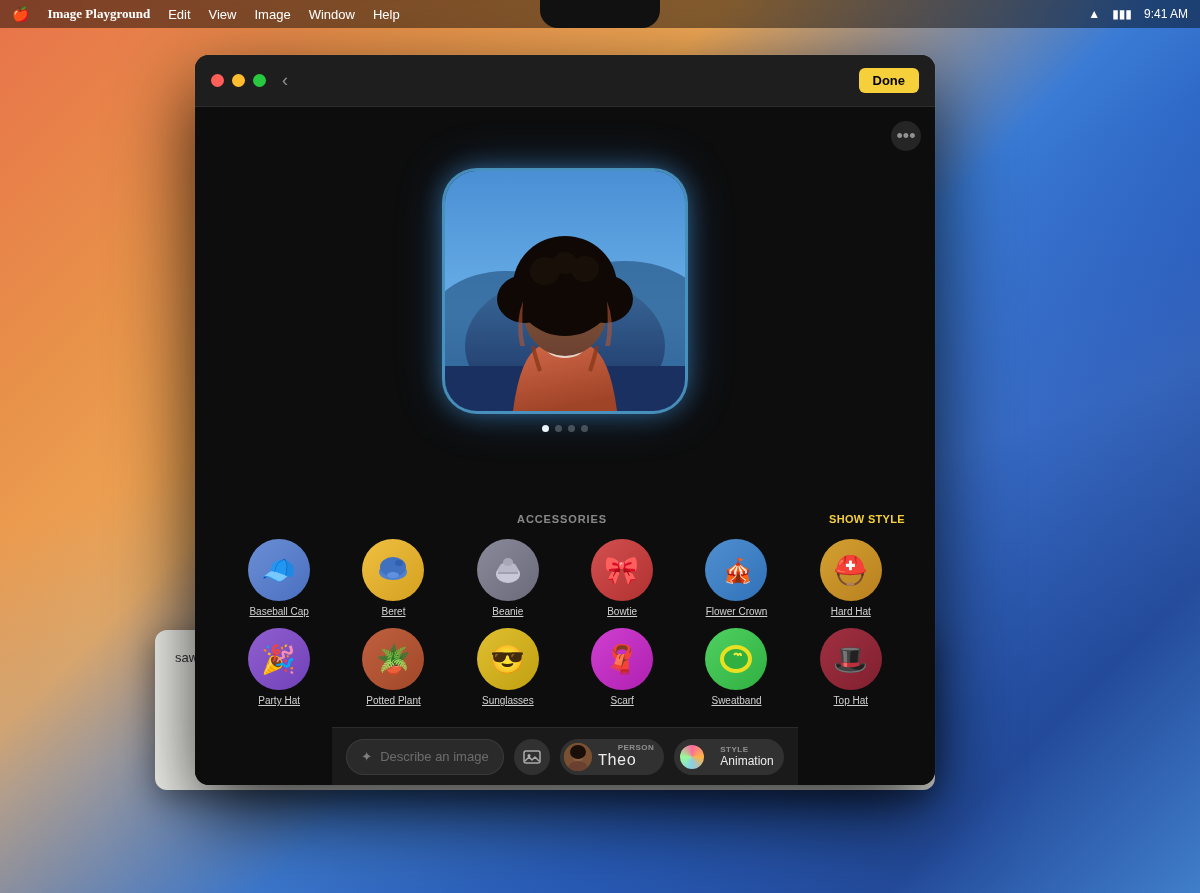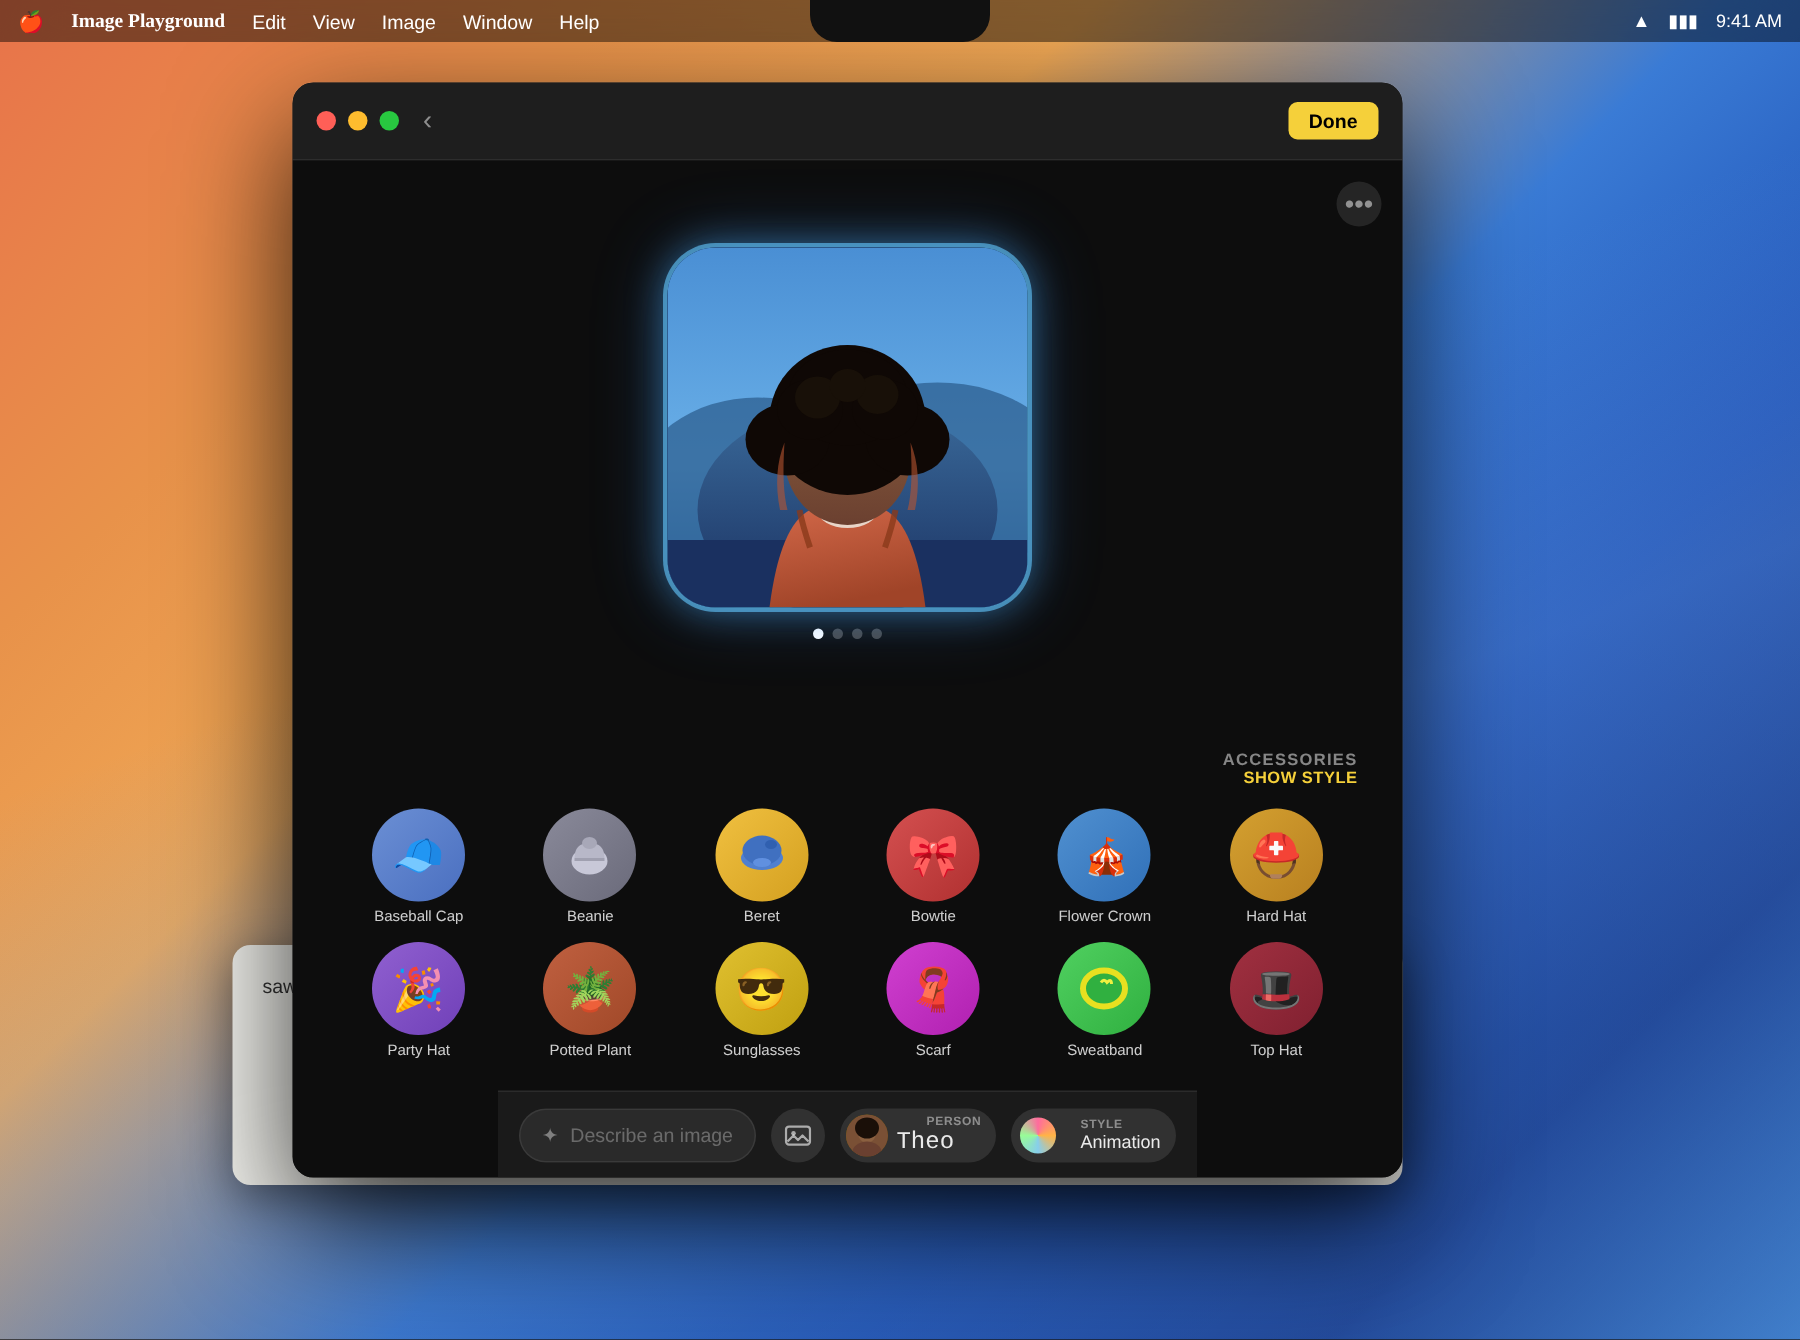--- a/index.html
+++ b/index.html
@@ -219,23 +219,22 @@
 
     
     .accessories-section {
       width: 100%;
       padding: 0 30px 10px;
       flex-shrink: 0;
     }
     .accessories-header {
       display: flex;
       justify-content: space-between;
-      align-items: flex-end;
+      align-items: center;
       margin-bottom: 14px;
-      flex-direction: column;
     }
     .accessories-title {
       font-size: 11px;
       font-weight: 600;
       letter-spacing: 0.08em;
       color: rgba(255,255,255,0.5);
       text-align: center;
       flex: 1;
     }
     .show-less-btn {
@@ -267,20 +266,21 @@
       align-items: center;
       justify-content: center;
       font-size: 28px;
       flex-shrink: 0;
     }
     .accessory-label {
       font-size: 10px;
       color: rgba(255,255,255,0.8);
       text-align: center;
       line-height: 1.2;
+      text-decoration: underline;
     }
 
     
     .icon-baseball { background: linear-gradient(135deg, #6b8fd4, #4a6fc0); }
     .icon-beanie { background: linear-gradient(135deg, #8a8a9a, #6a6a7a); }
     .icon-beret { background: linear-gradient(135deg, #f0c040, #d4a020); }
     .icon-bowtie { background: linear-gradient(135deg, #d45050, #b03030); }
     .icon-flower { background: linear-gradient(135deg, #5090d0, #3070b8); }
     .icon-hardhat { background: linear-gradient(135deg, #d4a030, #b88020); }
     .icon-partyhat { background: linear-gradient(135deg, #9060d0, #7040b8); }
@@ -636,41 +636,41 @@
       </div>
 
       <div class="accessories-grid">
 
         <div class="accessory-item">
           <div class="accessory-icon icon-baseball">🧢</div>
           <span class="accessory-label">Baseball Cap</span>
         </div>
 
         <div class="accessory-item">
+          <div class="accessory-icon icon-beret">
+            <svg width="34" height="34" viewBox="0 0 34 34">
+              <ellipse cx="17" cy="19" rx="14" ry="8" fill="#5080d0"></ellipse>
+              <ellipse cx="17" cy="14" rx="13" ry="10" fill="#4070c0"></ellipse>
+              <ellipse cx="23" cy="10" rx="4" ry="3" fill="#3060b0"></ellipse>
+              <ellipse cx="17" cy="22" rx="6" ry="3" fill="#6090e0"></ellipse>
+            </svg>
+          </div>
+          <span class="accessory-label">Beret</span>
+        </div>
+
+        <div class="accessory-item">
           <div class="accessory-icon icon-beanie">
             <svg width="32" height="32" viewBox="0 0 32 32">
               <ellipse cx="16" cy="20" rx="12" ry="9" fill="#c8c8d8"></ellipse>
               <path d="M6 18 Q6 8 16 8 Q26 8 26 18" fill="#b8b8c8"></path>
               <ellipse cx="16" cy="8" rx="5" ry="4" fill="#a8a8b8"></ellipse>
               <line x1="6" y1="19" x2="26" y2="19" stroke="#a0a0b0" stroke-width="2"></line>
             </svg>
           </div>
           <span class="accessory-label">Beanie</span>
-        </div>
-
-        <div class="accessory-item">
-          <div class="accessory-icon icon-beret">
-            <svg width="34" height="34" viewBox="0 0 34 34">
-              <ellipse cx="17" cy="19" rx="14" ry="8" fill="#5080d0"></ellipse>
-              <ellipse cx="17" cy="14" rx="13" ry="10" fill="#4070c0"></ellipse>
-              <ellipse cx="23" cy="10" rx="4" ry="3" fill="#3060b0"></ellipse>
-              <ellipse cx="17" cy="22" rx="6" ry="3" fill="#6090e0"></ellipse>
-            </svg>
-          </div>
-          <span class="accessory-label">Beret</span>
         </div>
 
         <div class="accessory-item">
           <div class="accessory-icon icon-bowtie">🎀</div>
           <span class="accessory-label">Bowtie</span>
         </div>
 
         <div class="accessory-item">
           <div class="accessory-icon icon-flower">
             <svg width="34" height="34" viewBox="0 0 34 34">

